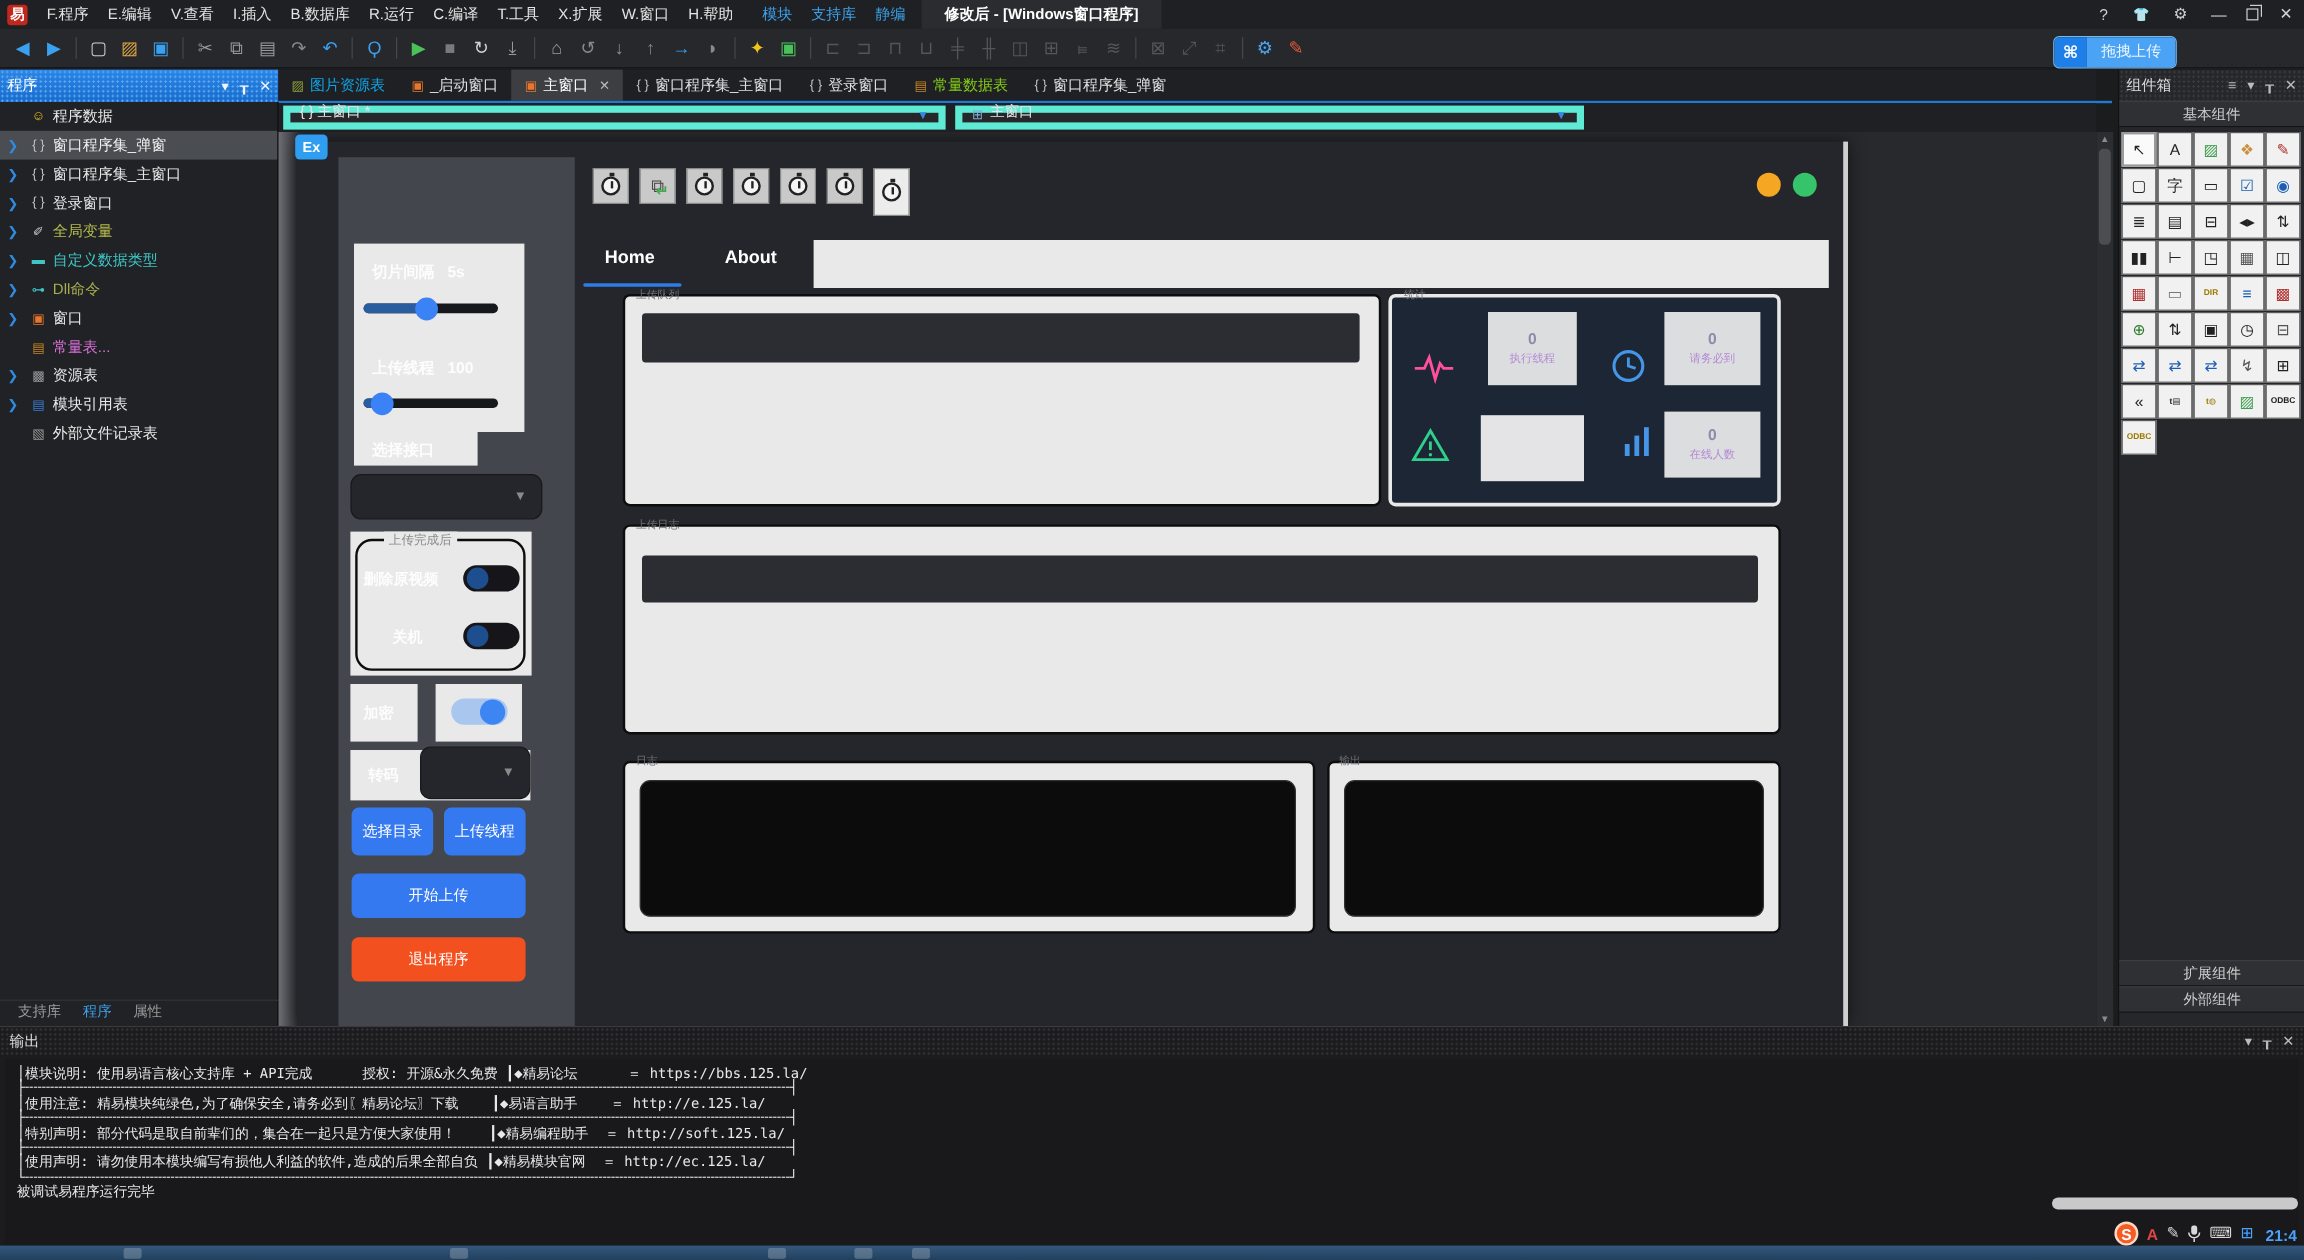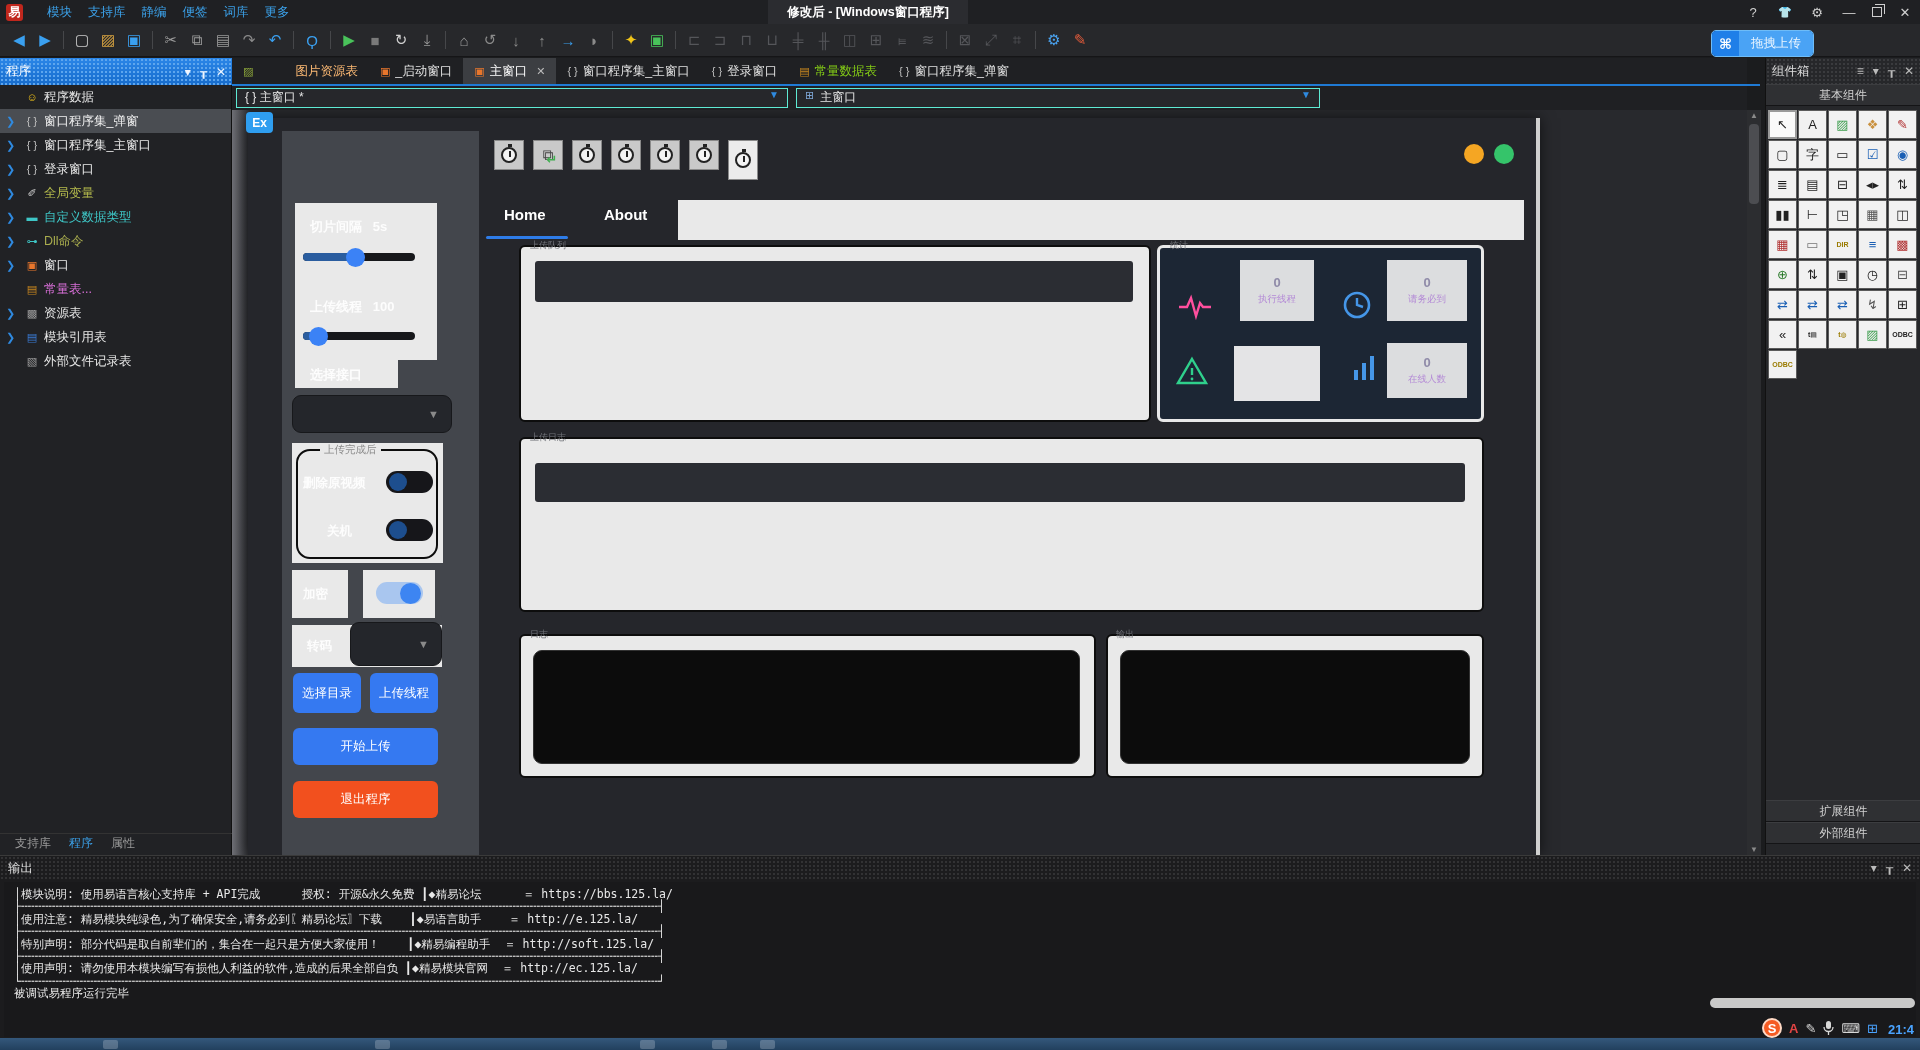--- a/index.html
+++ b/index.html
@@ -39,22 +39,22 @@
   .hdr-ico { color:#f0f6ff; font-size:12px; margin-left:9px; }
   #tabstrip { left:232px; top:58px; width:1515px; height:26px; background:#1f2023; display:flex; align-items:stretch; }
   .doc-tab { display:flex; align-items:center; gap:5px; padding:0 11px; font-size:12.5px; white-space:nowrap; }
   .doc-tab.active { background:#3c3e42; }
   .doc-tab .ticon { font-size:11px; }
   .doc-tab .closex { color:#bbb; font-size:11px; margin-left:4px; }
   #tab-underline { left:232px; top:84px; width:1528px; height:2px; background:#1f7ad4; }
 
   
   #selector-row { left:232px; top:86px; width:1515px; height:24px; background:#1f2023; display:flex; align-items:center; gap:8px; padding-left:4px; }
-  .sel-combo { height:20px; background:#26272b; border:1px solid #5eead4; color:#e6e6e6; font-size:12px;
-    display:flex; align-items:flex-start; padding:0 8px; }
+  .sel-combo { height:20px; background:#26272b; border:6px solid #5eead4; color:#e6e6e6; font-size:12px;
+    display:flex; align-items:flex-end; padding:0 8px; }
   .sel-combo .arrow { color:#2f8ae0; margin-left:auto; font-size:10px; }
   #combo-class { width:552px; }
   #combo-member { width:524px; }
   #combo-member .wicon { color:#7fa8d8; margin-right:6px; font-size:11px; }
 
   
   #left-panel { left:0; top:85px; width:232px; height:770px; background:#212225; border-right:1px solid #111; }
   .tree-row { display:flex; align-items:center; height:24px; font-size:12.5px; padding-left:6px; white-space:nowrap; }
   .tree-row.selected { background:#4a4d52; }
   .tree-arrow { color:#2f8ae0; width:14px; font-size:11px; font-weight:bold; }
@@ -159,20 +159,33 @@
   #taskbar { left:0; top:1038px; width:1920px; height:12px; background:linear-gradient(#34587c,#22405e); }
   .tk { position:absolute; top:2px; width:15px; height:9px; background:#cfd8e2; opacity:.28; border-radius:2px; }
 </style>
 </head>
 <body>
 
 <div id="stage">
 
   <div id="menubar" class="abs">
     <div id="app-logo">易</div>
+    <div id="menu-main" style="display:flex;">
+        <span class="menu-item">F.程序</span>
+        <span class="menu-item">E.编辑</span>
+        <span class="menu-item">V.查看</span>
+        <span class="menu-item">I.插入</span>
+        <span class="menu-item">B.数据库</span>
+        <span class="menu-item">R.运行</span>
+        <span class="menu-item">C.编译</span>
+        <span class="menu-item">T.工具</span>
+        <span class="menu-item">X.扩展</span>
+        <span class="menu-item">W.窗口</span>
+        <span class="menu-item">H.帮助</span>
+      </div>
     <div id="menu-extra" style="display:flex;margin-left:8px;">
         <span class="menu-item blue">模块</span>
         <span class="menu-item blue">支持库</span>
         <span class="menu-item blue">静编</span>
         <span class="menu-item blue">便签</span>
         <span class="menu-item blue">词库</span>
         <span class="menu-item blue">更多</span>
       </div>
   </div>
   <div id="win-title" class="abs">修改后 - [Windows窗口程序]</div>
@@ -241,21 +254,21 @@
 
   <div id="sidebar-header" class="abs">
     <span class="title">程序</span>
     <span class="hdr-ico">▾</span>
     <span class="hdr-ico">┰</span>
     <span class="hdr-ico">✕</span>
   </div>
   <div id="tabstrip" class="abs">
       <div class="doc-tab">
         <span class="ticon" style="color: rgb(138, 163, 58);">▨</span>
-        <span style="color: #fdba74; margin-left: 37px;">图片资源表</span>
+        <span style="color: #0ea5e9;">图片资源表</span>
       </div>
       <div class="doc-tab">
         <span class="ticon" style="color: rgb(232, 118, 44);">▣</span>
         <span style="color: rgb(224, 224, 224);">_启动窗口</span>
       </div>
       <div class="doc-tab active">
         <span class="ticon" style="color: rgb(232, 118, 44);">▣</span>
         <span style="color: rgb(255, 255, 255);">主窗口</span>
         <span class="closex">✕</span>
       </div>

